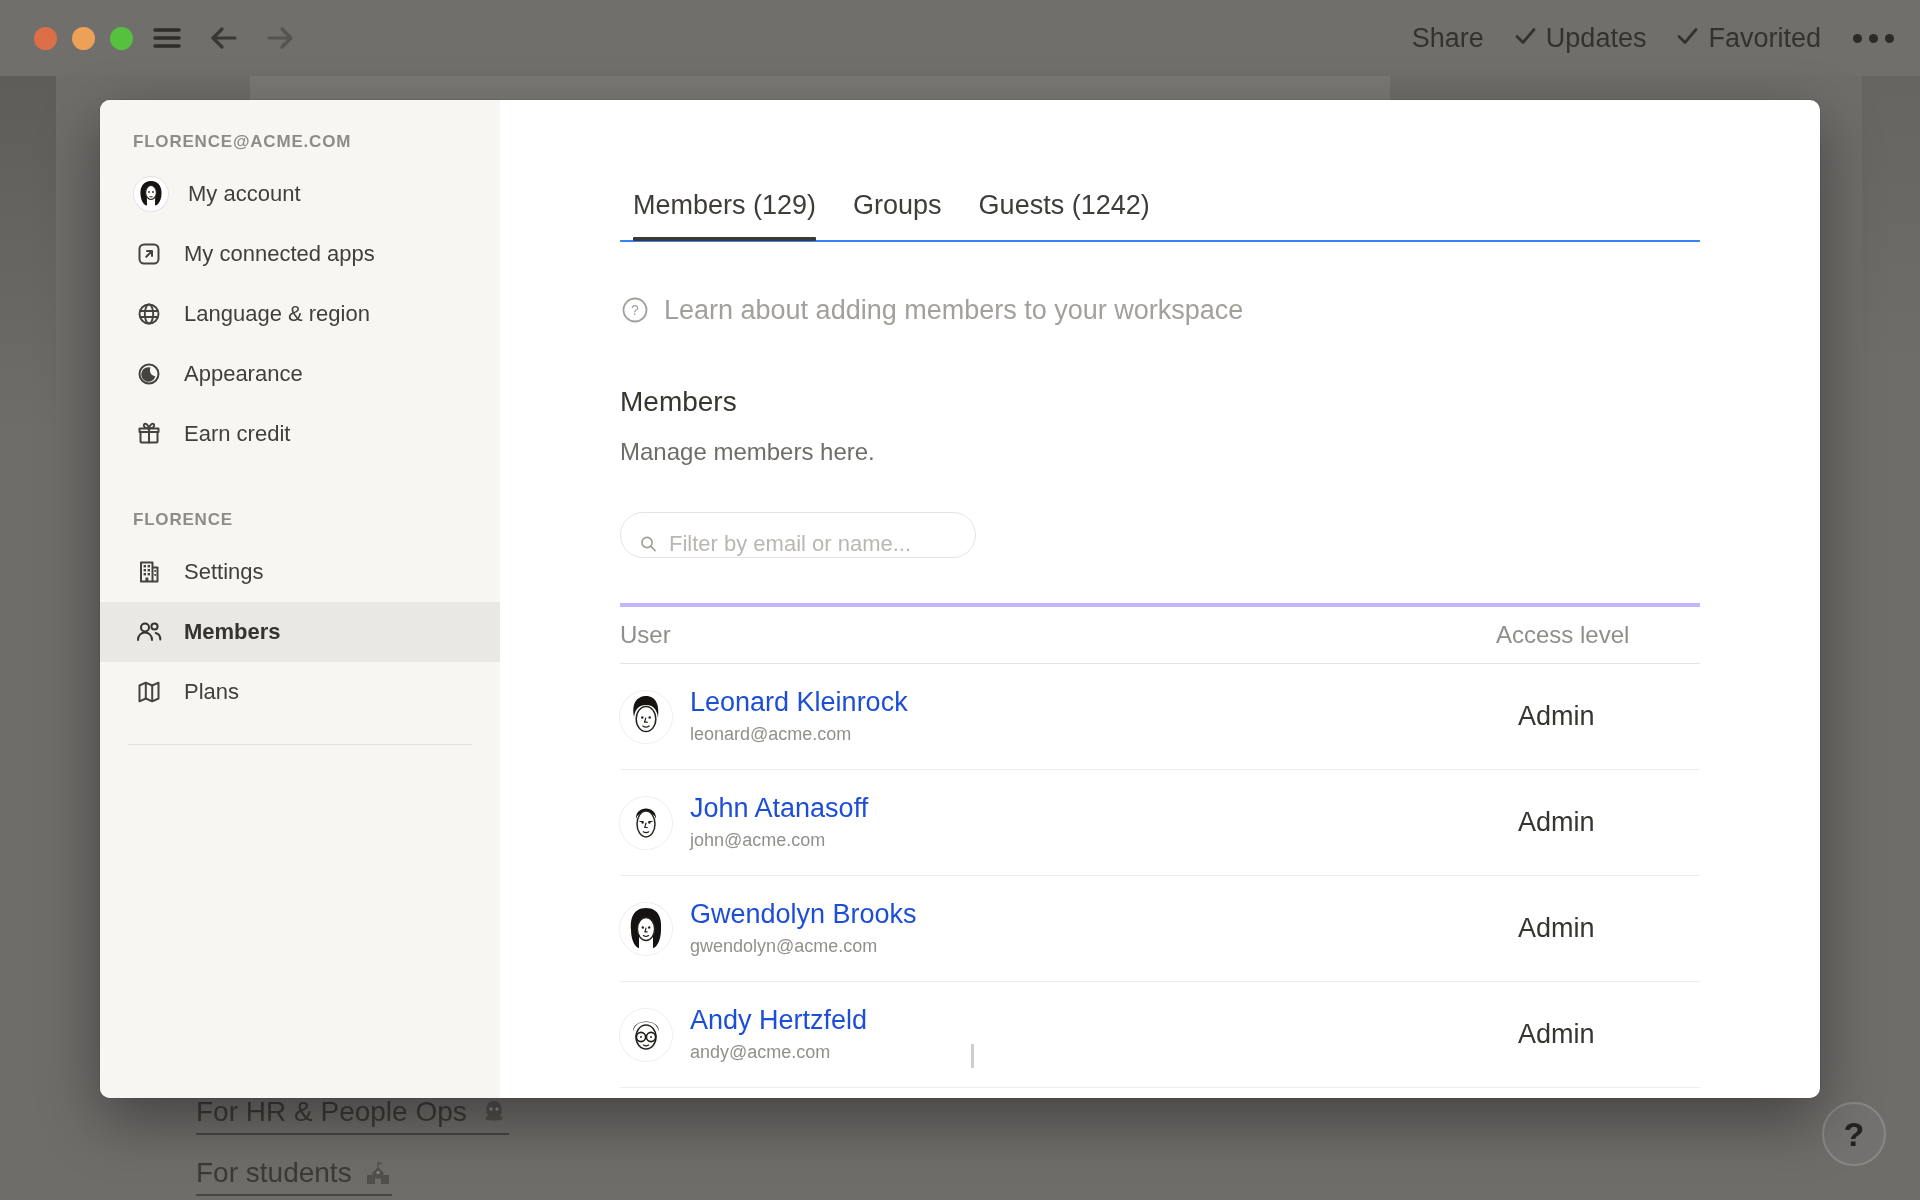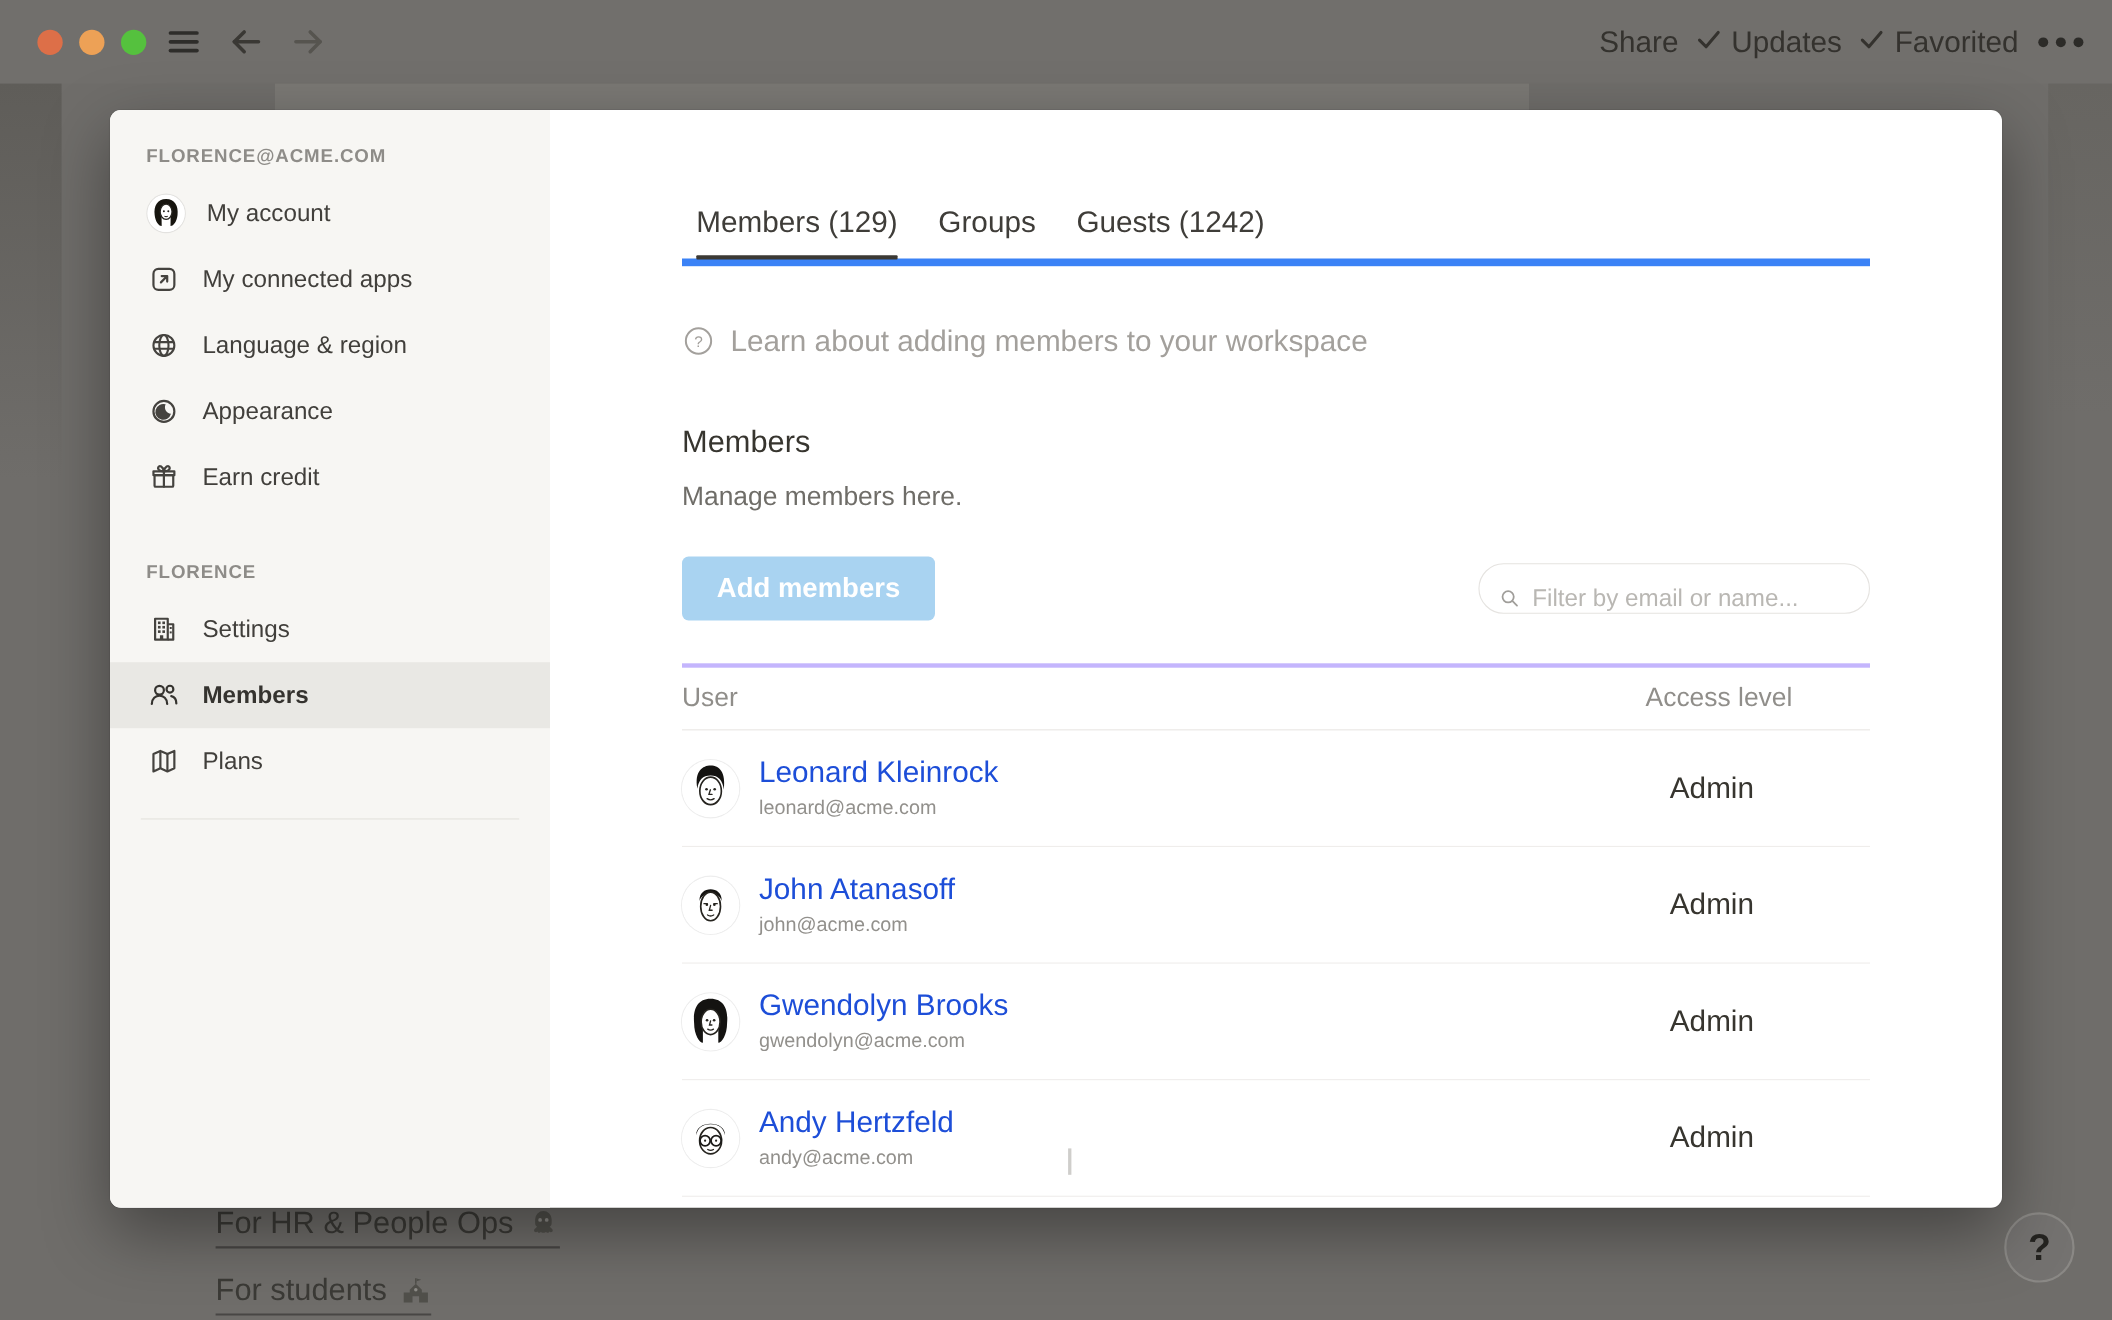--- a/index.html
+++ b/index.html
@@ -9,21 +9,21 @@
 
   
   .topbar { position:absolute; left:0; top:0; width:1920px; height:76px; background:#716f6c; display:flex; align-items:center; }
   .traffic { position:absolute; left:34px; top:0; height:76px; display:flex; align-items:center; gap:15px; }
   .light { width:23px; height:23px; border-radius:50%; }
   .light.close { background:#dd6f48; }
   .light.min { background:#eda156; }
   .light.max { background:#55c13e; }
   .nav-icons { position:absolute; left:150px; top:0; height:76px; display:flex; align-items:center; gap:24px; }
   .nav-icons svg { display:block; }
-  .topbar-right { position:absolute; right:26px; top:0; height:76px; display:flex; align-items:center; gap:16px; font-size:27px; color:#34322e; }
+  .topbar-right { position:absolute; right:26px; top:0; height:76px; display:flex; align-items:center; gap:30px; font-size:27px; color:#34322e; }
   .tb-item { display:flex; align-items:center; gap:9px; cursor:default; }
   .dots { display:flex; gap:7px; align-items:center; padding-left:2px; }
   .dots i { width:9px; height:9px; border-radius:50%; background:#2c2b28; }
 
   
   .band-left { position:absolute; left:0; top:76px; width:56px; height:360px;
     background:linear-gradient(#5f5d59, rgba(95,93,89,0)); }
   .band-right { position:absolute; right:0; top:76px; width:58px; height:300px;
     background:linear-gradient(#676561, rgba(103,101,97,0)); }
   .page-hint { position:absolute; left:250px; top:76px; width:1140px; height:26px; background:#7a7874; }
@@ -50,21 +50,21 @@
     font-size:22px; color:#413f3b; cursor:pointer; }
   .sb-item .ico { width:30px; height:30px; flex:0 0 30px; display:flex; align-items:center; justify-content:center; }
   .sb-item.selected { background:#e9e8e4; font-weight:700; color:#35332f; }
   .sb-heading { margin:46px 0 0 33px; font-size:17px; font-weight:600; letter-spacing:.8px; color:#8e8c88; }
   .sb-divider { margin:22px 28px 0 28px; border-top:1px solid #e3e1dd; }
   .sb-avatar { width:34px; height:34px; border-radius:50%; overflow:hidden; background:#fff;
     box-shadow:0 0 0 1px rgba(0,0,0,.08); flex:0 0 34px; }
 
   
   .main { position:absolute; left:400px; top:0; right:0; bottom:0; padding:0 120px; }
-  .tabs { margin-top:70px; height:72px; border-bottom:7px solid #3b82f6; display:flex; gap:37px; padding-left:13px; }
+  .tabs { margin-top:70px; height:72px; border-bottom:2px solid #3b82f6; display:flex; gap:37px; padding-left:13px; }
   .tab { position:relative; font-size:27px; color:#3f3d39; display:flex; align-items:center; cursor:pointer; }
   .tab.active::after { content:""; position:absolute; left:0; right:0; bottom:-1px; height:4px; background:#3b3934; border-radius:1px; }
 
   .learn { margin-top:52px; height:32px; display:flex; align-items:center; gap:14px; font-size:27px; color:#a3a09c; cursor:pointer; }
   .learn svg { display:block; }
 
   .sec-title { margin-top:60px; font-size:28px; font-weight:500; color:#37352f; }
   .sec-sub { margin-top:20px; font-size:24px; color:#6f6d68; }
 
   .actions { margin-top:40px; height:58px; display:flex; align-items:center; justify-content:space-between; }
@@ -314,21 +314,20 @@
             <circle cx="15" cy="15" r="11.5" fill="none" stroke="#a3a09c" stroke-width="1.8"></circle>
             <text x="15" y="20" text-anchor="middle" font-size="14" fill="#a3a09c" font-family="Liberation Sans, sans-serif">?</text>
           </svg>
         <span>Learn about adding members to your workspace</span>
       </div>
 
       <h2 class="sec-title">Members</h2>
       <p class="sec-sub">Manage members here.</p>
 
       <div class="actions">
-        <button class="add-btn">Add members</button>
         <div class="filter">
           <svg width="26" height="26" viewBox="0 0 26 26" fill="none" stroke="#a09e9a" stroke-width="2.2" stroke-linecap="round">
               <circle cx="11" cy="11" r="7"></circle>
               <line x1="16.2" y1="16.2" x2="22" y2="22"></line>
             </svg>
           <input type="text" value="" placeholder="Filter by email or name..." style="">
         </div>
       </div>
 
       <div class="table">

